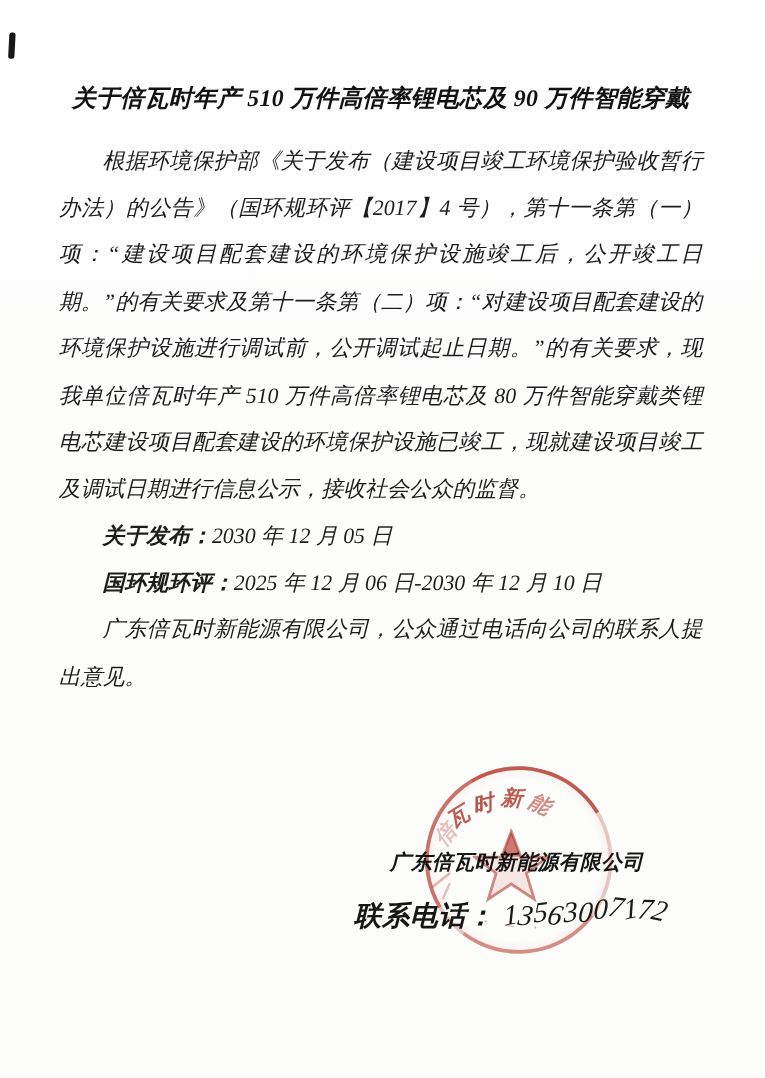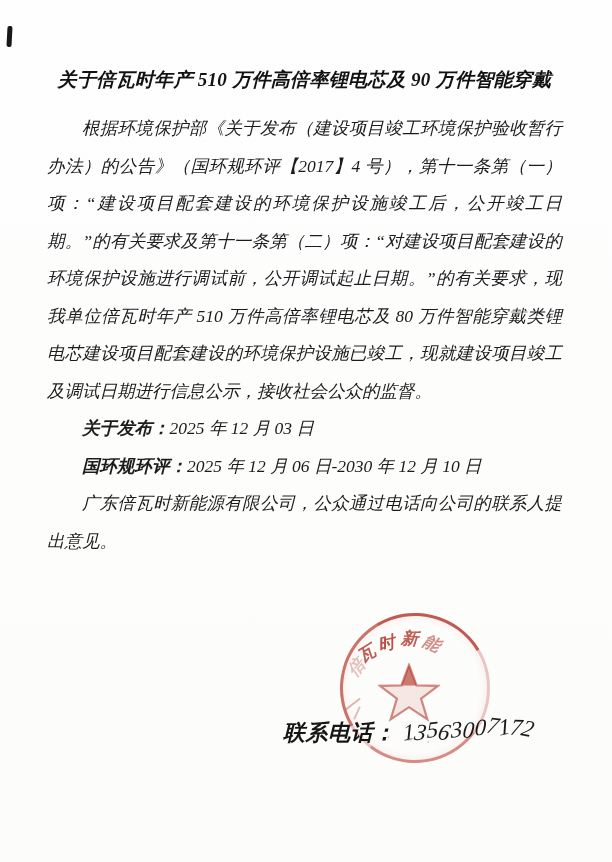--- a/index.html
+++ b/index.html
@@ -109,26 +109,27 @@
 <div class="page">
 
   <div class="scan-mark"></div>
 
   <h1 class="doc-title">
     <span class="tline">关于倍瓦时年产 510 万件高倍率锂电芯及 90 万件智能穿戴</span>
   </h1>
 
   <p class="body indent">根据环境保护部《关于发布（建设项目竣工环境保护验收暂行办法）的公告》（国环规环评【2017】4 号），第十一条第（一）项：“建设项目配套建设的环境保护设施竣工后，公开竣工日期。”的有关要求及第十一条第（二）项：“对建设项目配套建设的环境保护设施进行调试前，公开调试起止日期。”的有关要求，现我单位倍瓦时年产 510 万件高倍率锂电芯及 80 万件智能穿戴类锂电芯建设项目配套建设的环境保护设施已竣工，现就建设项目竣工及调试日期进行信息公示，接收社会公众的监督。</p>
 
-  <p class="body indent date-line"><span class="lbl">关于发布：</span><span>2025 年 12 月 03 日</span></p>
+  <p class="body indent date-line"><span class="lbl">关于发布：</span><span>2030 年 12 月 05 日</span></p>
 
   <p class="body indent date-line"><span class="lbl">国环规环评：</span><span>2025 年 12 月 06 日-2030 年 12 月 10 日</span></p>
 
   <p class="body indent feedback">广东倍瓦时新能源有限公司，公众通过电话向公司的联系人提出意见。</p>
 
+  <div class="company-name">广东倍瓦时新能源有限公司</div>
 
   <div class="phone-line">
     <span class="phone-label">联系电话：</span><span class="phone-number" id="phone-number"><span style="transform: rotate(-8deg) translateY(0px);">1</span><span style="transform: rotate(6deg) translateY(1px);">3</span><span style="transform: rotate(-4deg) translateY(-1px);">5</span><span style="transform: rotate(10deg) translateY(2px);">6</span><span style="transform: rotate(-6deg) translateY(0px);">3</span><span style="transform: rotate(2deg) translateY(1px);">0</span><span style="transform: rotate(-2deg) translateY(-1px);">0</span><span style="transform: rotate(9deg) translateY(-2px);">7</span><span style="transform: rotate(-10deg) translateY(0px);">1</span><span style="transform: rotate(5deg) translateY(1px);">7</span><span style="transform: rotate(14deg) translateY(3px);">2</span></span>
   </div>
 
   <div class="stamp">
     <div class="stamp-ring-faint"></div>
     <div class="stamp-ring-strong"></div>
     <div class="stamp-ring-bottom"></div>
     <div class="stamp-arc" id="stamp-arc">

